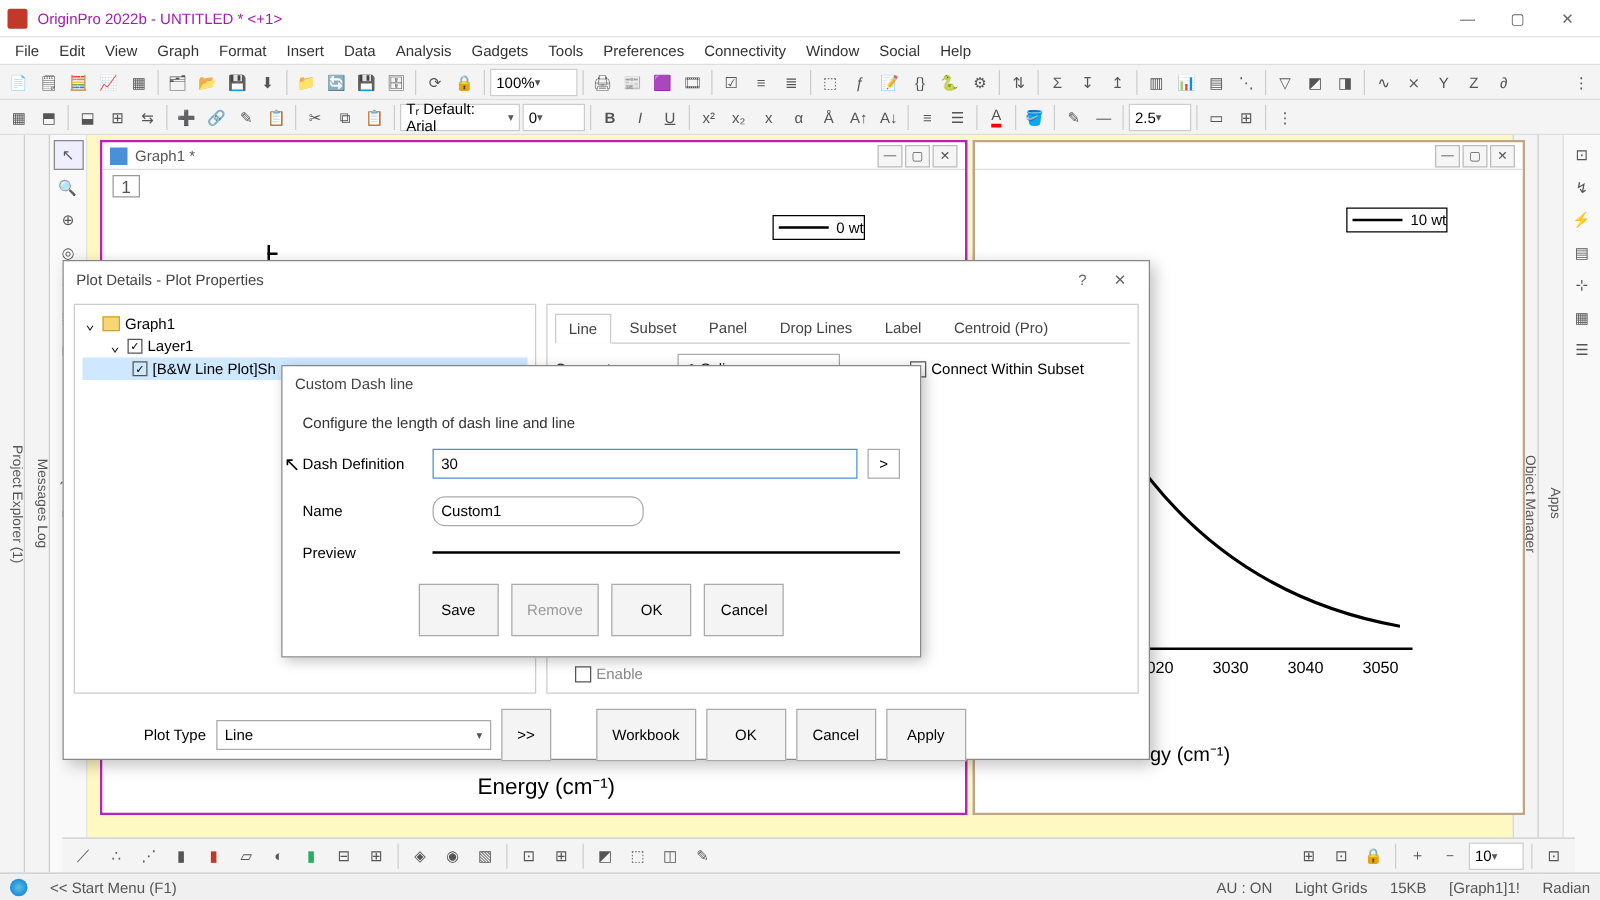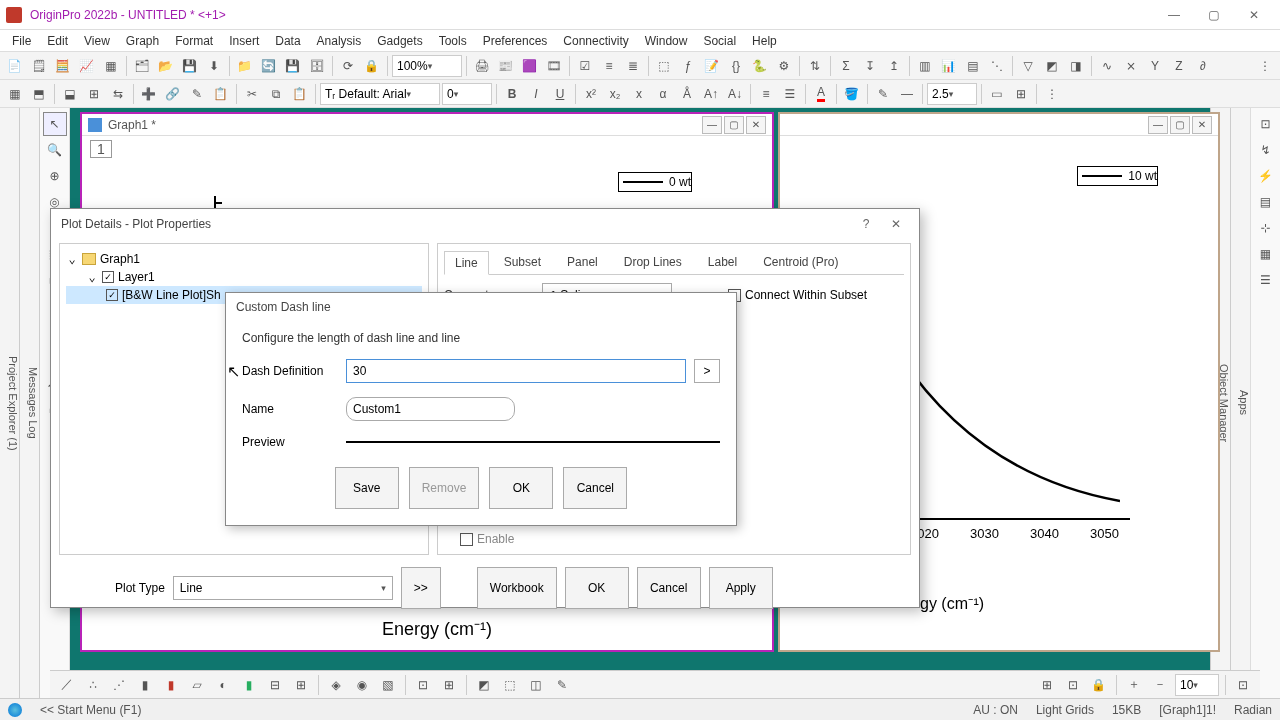--- a/index.html
+++ b/index.html
@@ -21,21 +21,21 @@
 .tb-sep { width: 1px; height: 20px; background: #ccc; margin: 0 2px; }
 .tb-combo { height: 22px; border: 1px solid #ccc; background: #fff; padding: 0 4px; display: flex; align-items: center; }
 
 
 .workspace { position: absolute; top: 108px; left: 0; right: 0; bottom: 22px; display: flex; }
 .side-panel { width: 20px; background: #f4f4f4; border-right: 1px solid #ccc; writing-mode: vertical-rl; text-align: center; padding: 4px 0; font-size: 11px; color: #555; }
 .side-panel.right { border-left: 1px solid #ccc; border-right: none;}
 .tool-palette { width: 30px; background: #f9f9f9; border-right: 1px solid #ddd; padding-top: 4px; display: flex; flex-direction: column; gap: 2px; align-items: center; }
 .tool-palette .tp-btn { width: 24px; height: 24px; display: flex; align-items: center; justify-content: center; color: #555; border: 1px solid transparent; }
 .tp-btn.active { border-color:#888; background:#eef;}
-.canvas-area { flex: 1; background: #0f766e; position: relative; }
+.canvas-area { flex: 1; background: #fef9c3; position: relative; }
 
 .graph-window { position: absolute; background: #fff; border: 2px solid #bfa58a; }
 .graph-window .gw-titlebar { height: 22px; background: #fff; display:flex; align-items:center; padding:0 6px; border-bottom:1px solid #ddd;}
 .gw-titlebar .gw-icon{width:14px;height:14px;background:#4a90d9;margin-right:6px;}
 .gw-titlebar .gw-title{flex:1;color:#555;}
 .gw-titlebar .gw-btns{display:flex;gap:2px;}
 .gw-btn{width:20px;height:18px;border:1px solid #bbb;display:flex;align-items:center;justify-content:center;font-size:10px;color:#555;background:#f5f5f5;}
 .graph-body { position:relative; background:#fff; height: calc(100% - 22px); }
 .legend-box { position:absolute; border:1px solid #000; padding:2px 0 2px 4px; background:#fff; display:flex; align-items:center; gap:6px; font-size:16px;}
 .legend-line{width:40px;height:2px;background:#000;}
@@ -198,21 +198,21 @@
   <div class="tb-sep"></div>
   <div class="tb-btn">➕</div>
   <div class="tb-btn">🔗</div>
   <div class="tb-btn">✎</div>
   <div class="tb-btn">📋</div>
   <div class="tb-sep"></div>
   <div class="tb-btn">✂</div>
   <div class="tb-btn">⧉</div>
   <div class="tb-btn">📋</div>
   <div class="tb-sep"></div>
-  <div class="tb-combo" style="width:120px">
+  <div class="tb-combo" style="width:96px">
       <span>Tᵣ Default: Arial</span>
       <span class="chevron">▾</span>
     </div>
   <div class="tb-combo" style="width:50px">
       <span>0</span>
       <span class="chevron">▾</span>
     </div>
   <div class="tb-sep"></div>
   <div class="tb-btn">
       <b>B</b>

